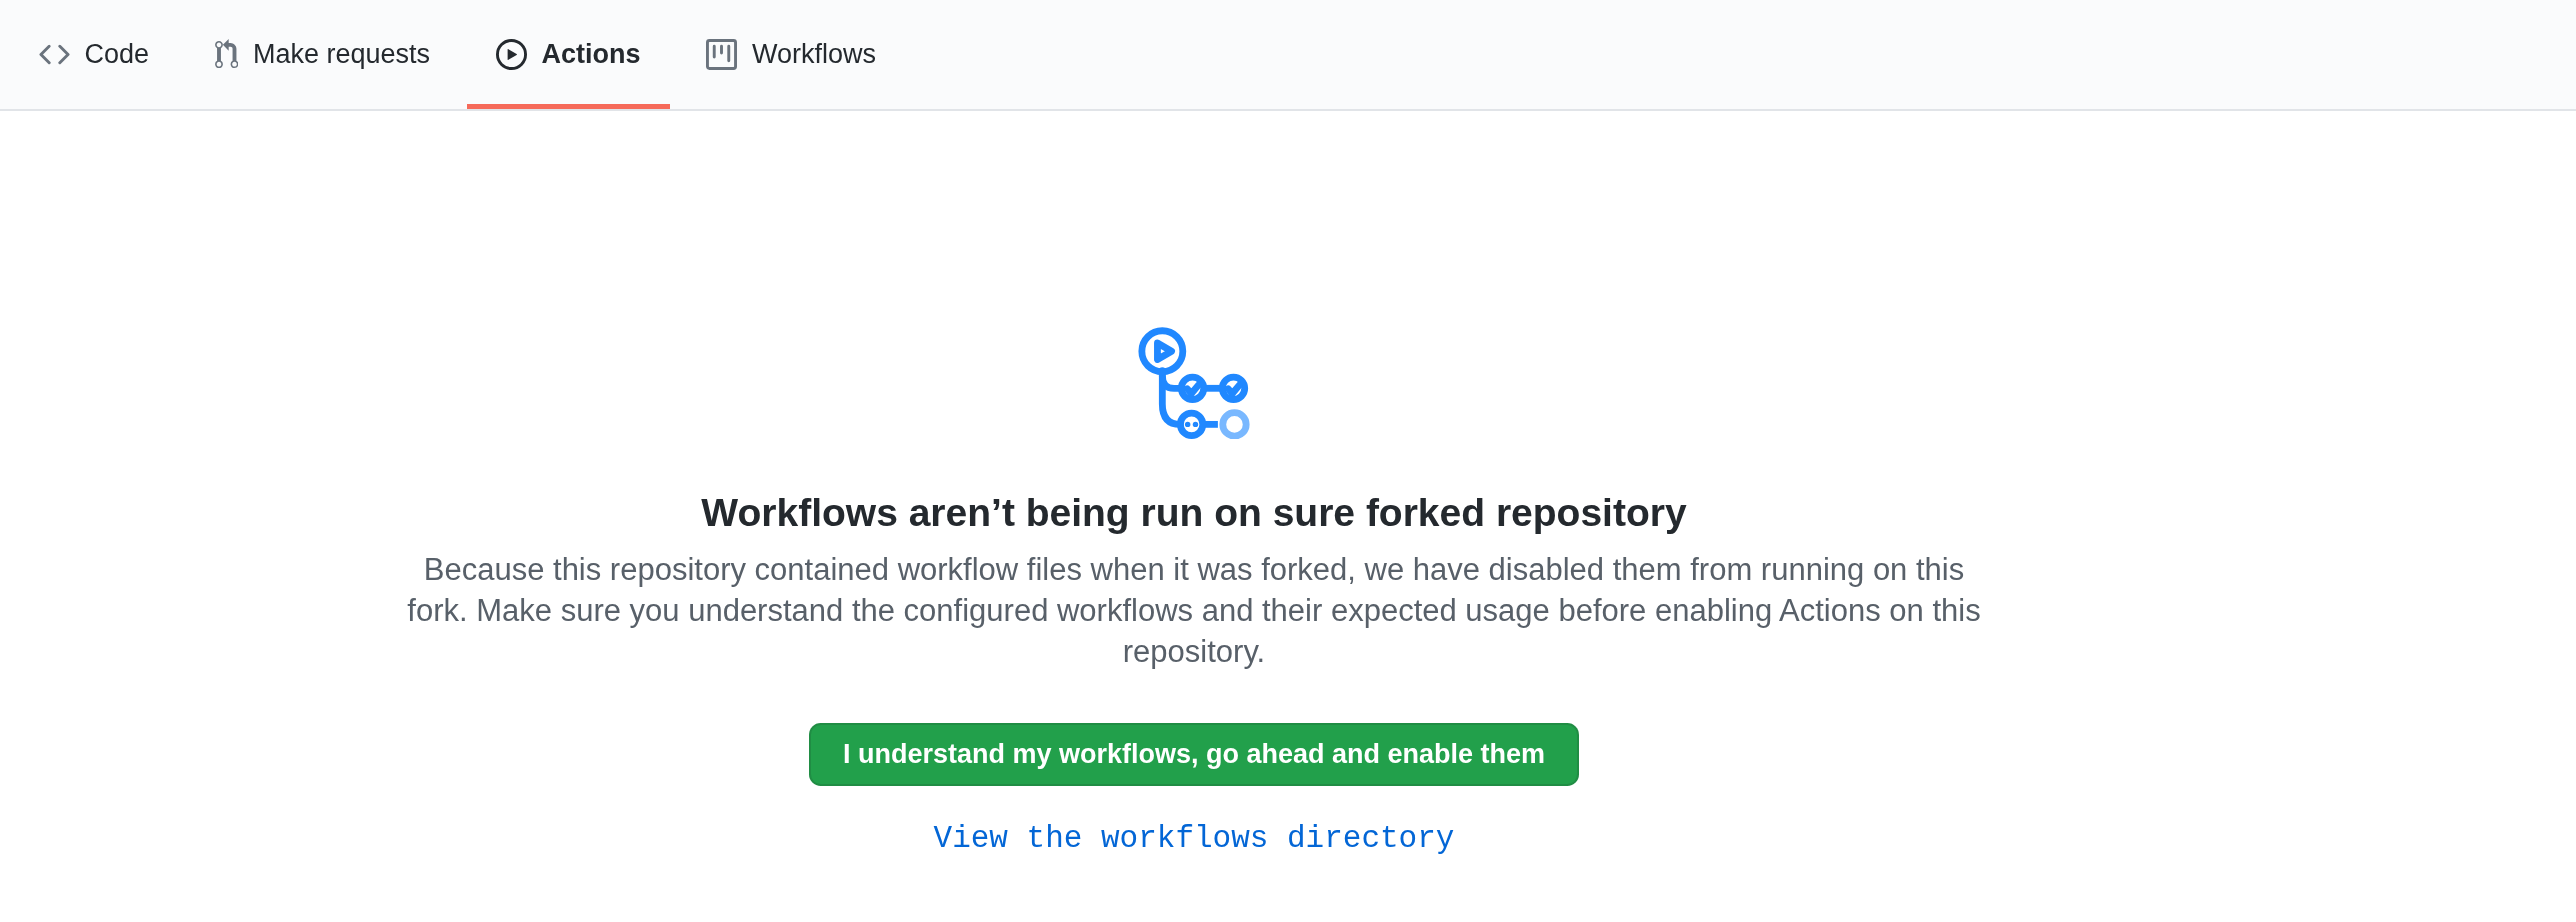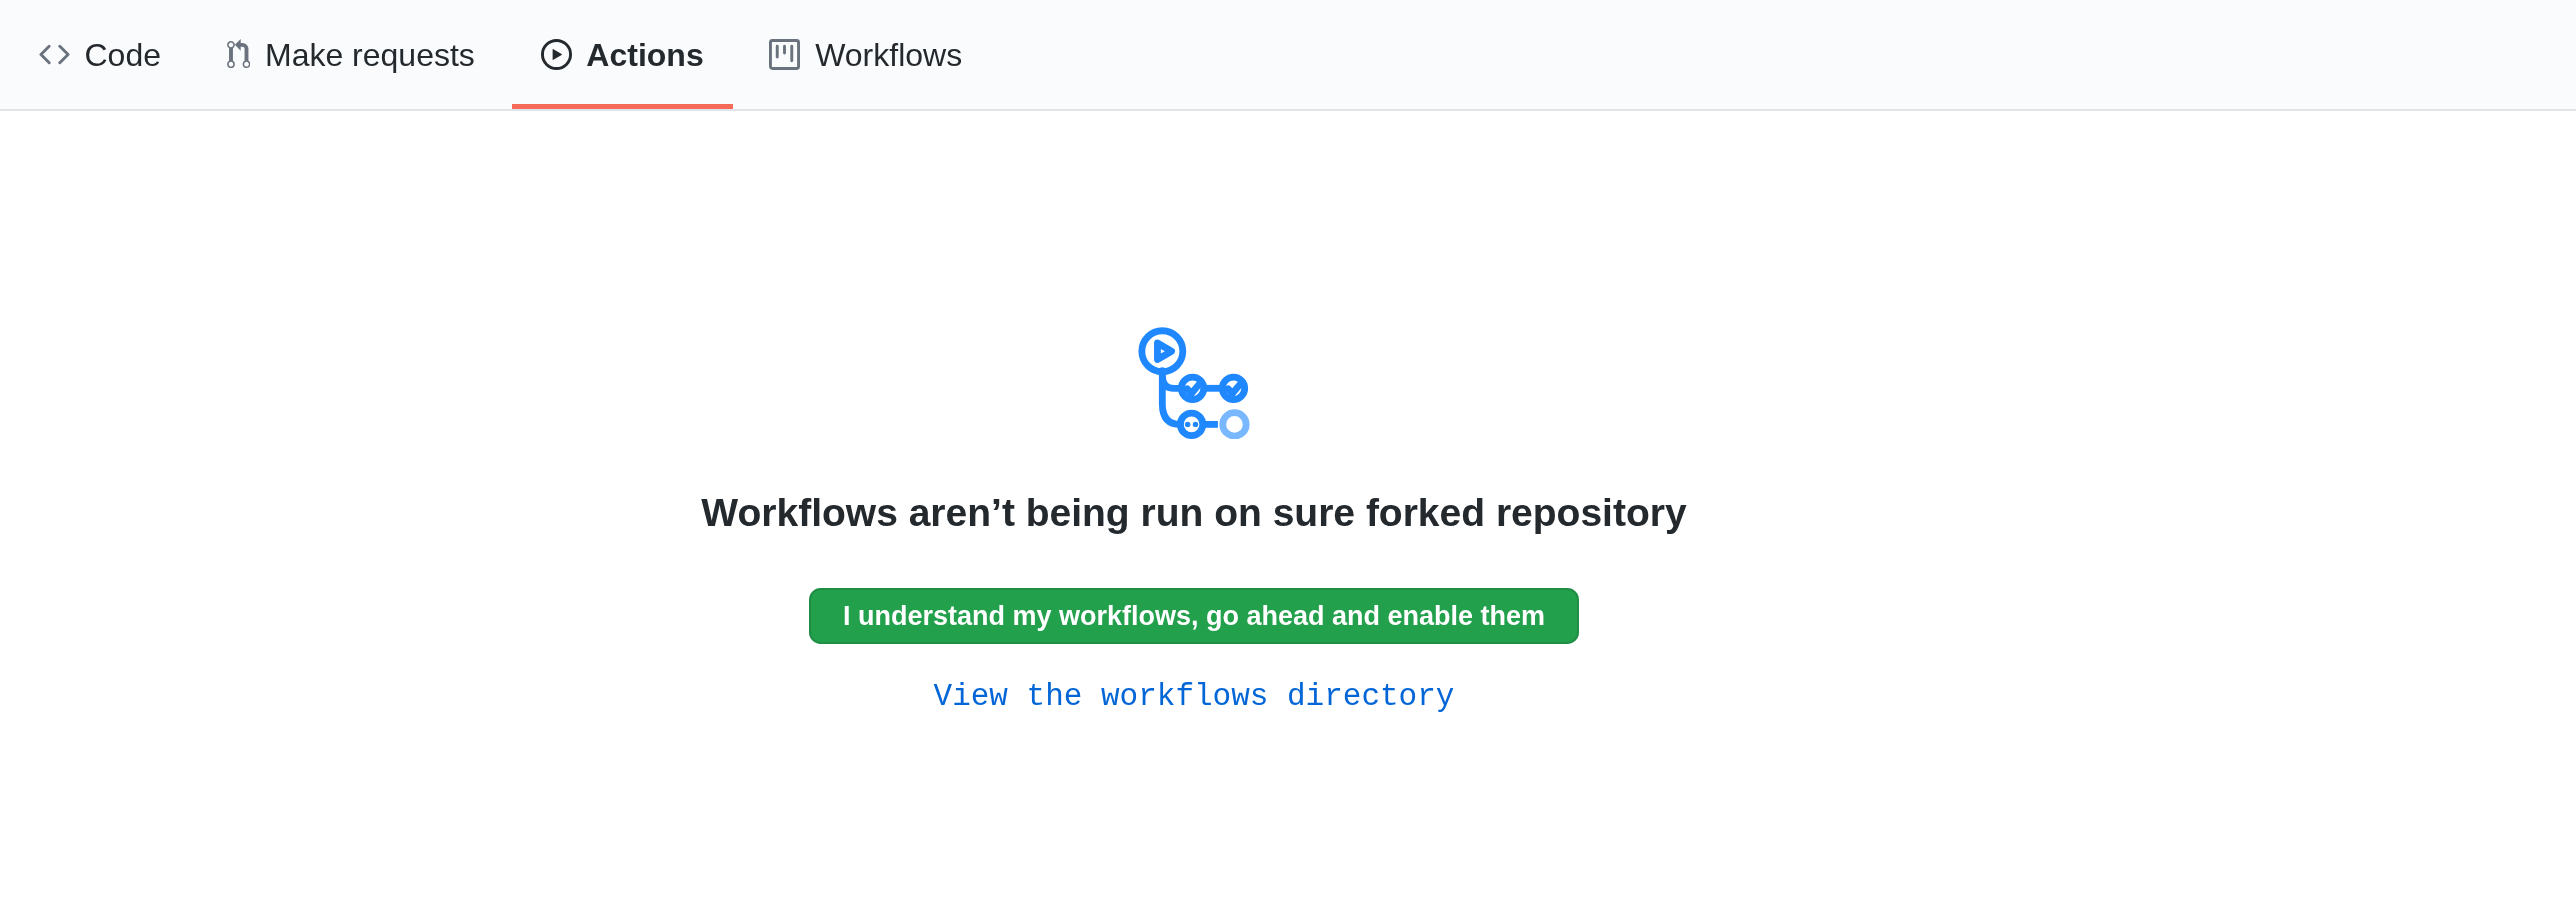--- a/index.html
+++ b/index.html
@@ -37,21 +37,21 @@
     display: flex;
     align-items: stretch;
     padding-left: 9.8px;
   }
   .tab {
     display: flex;
     align-items: center;
     gap: 14.7px;
     padding: 0 29px;
     margin-right: 7.8px;
-    font-size: 32px;
+    font-size: 27px;
     line-height: 1;
     color: var(--tab-text);
     text-decoration: none;
     border-top: 5.9px solid transparent;
     border-bottom: 5.9px solid transparent;
     cursor: pointer;
     white-space: nowrap;
   }
   .tab .octicon { display: flex; align-items: center; }
   .tab .octicon svg { display: block; fill: var(--tab-icon); }
@@ -84,21 +84,21 @@
     max-width: 1583px;
     font-size: 31px;
     line-height: 41px;
     color: var(--body-text);
   }
   .bs-button {
     margin-top: 51px;
     display: inline-flex;
     align-items: center;
     justify-content: center;
-    height: 56px;
+    height: 63px;
     padding: 0 32px;
     background: var(--button-bg);
     color: var(--button-text);
     border: 2px solid var(--button-border);
     border-radius: 11.7px;
     font-family: inherit;
     font-size: 27px;
     font-weight: 700;
     cursor: pointer;
   }
@@ -175,20 +175,21 @@
         <circle class="wf-stroke" cx="57" cy="105" r="11.5" fill="#fff"></circle>
         <circle class="wf-fill" cx="53" cy="105" r="2.8"></circle>
         <circle class="wf-fill" cx="61" cy="105" r="2.8"></circle>
 
         <circle class="wf-stroke-light" cx="101" cy="105" r="12" fill="#fff"></circle>
       </svg>
     </div>
 
     <h3 class="bs-heading">Workflows aren’t being run on sure forked repository</h3>
 
+    <p class="bs-desc">Because this repository contained workflow files when it was forked, we have disabled them from running on this fork. Make sure you understand the configured workflows and their expected usage before enabling Actions on this repository.</p>
 
     <button class="bs-button">I understand my workflows, go ahead and enable them</button>
 
     <div class="bs-link-row">
       <a class="bs-link">View the workflows directory</a>
     </div>
 
   </div>
 </main>
 

